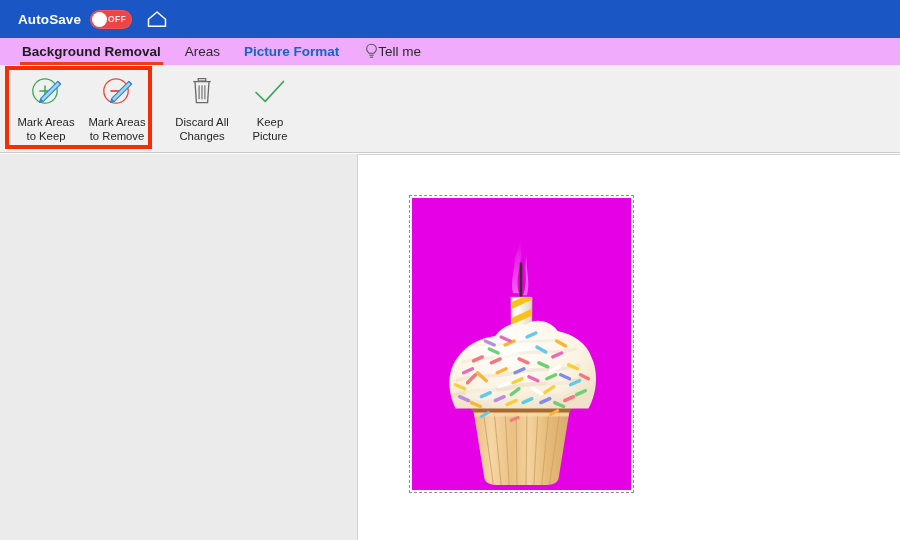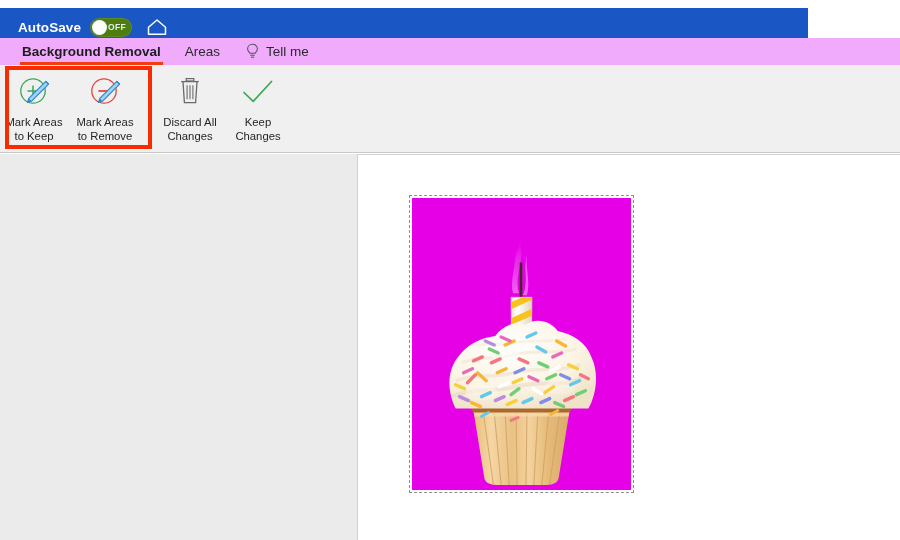--- a/index.html
+++ b/index.html
@@ -6,34 +6,33 @@
   html, body {
     width: 900px; height: 540px;
     overflow: hidden;
     font-family: "Liberation Sans", sans-serif;
     background: #ffffff;
   }
   #app { position: relative; width: 900px; height: 540px; }
 
   
   .titlebar {
-    position: absolute; left: 0; top: 0; width: 808px; height: 38px;
+    position: absolute; left: 0; top: 0; width: 900px; height: 38px;
     background: #1a56c4;
     display: flex; align-items: center;
     padding-left: 18px;
-    margin-top: 8px;
   }
   .autosave-label {
     color: #ffffff; font-size: 13.5px; font-weight: 700;
     letter-spacing: .1px;
   }
   .toggle {
     margin-left: 9px;
     width: 42px; height: 19px; border-radius: 10px;
-    background: #4d7c0f;
+    background: #ef4444;
     display: flex; align-items: center;
     position: relative;
     box-shadow: inset 0 0 0 1px rgba(255,255,255,.10);
   }
   .toggle-knob {
     position: absolute; left: 2px; top: 2px;
     width: 15px; height: 15px; border-radius: 50%;
     background: #fdfdfd;
   }
   .toggle-text {
@@ -53,29 +52,29 @@
     position: relative;
     font-size: 13.5px; color: #2b2b2b;
     padding: 0 12px; height: 27px; line-height: 27px; white-space: nowrap;
   }
   .tab.active { font-weight: 700; color: #1d1d1d; }
   .tab.active::after {
     content: ""; position: absolute; left: 10px; right: 10px; bottom: 0;
     height: 3px; background: #f23c12;
   }
   .tab.accent { color: #1166cc; font-weight: 600; }
-  .tab.withicon { display: flex; align-items: center; gap: 7px; padding-left: 14px; }
+  .tab.withicon { display: flex; align-items: center; padding-left: 14px; }
 
   
   .ribbon {
     position: absolute; left: 0; top: 65px; width: 900px; height: 88px;
     background: #f0f0f0;
     border-bottom: 1px solid #c8c8c8;
   }
-  .ribbon-inner { display: flex; align-items: flex-start; height: 100%; }
+  .ribbon-inner { display: flex; align-items: flex-start; height: 100%; padding-left: 12px; }
   .rbtn {
     width: 68px; padding-top: 9px;
     display: flex; flex-direction: column; align-items: center;
     cursor: default;
   }
   .rbtn .glyph { height: 40px; display: flex; align-items: center; justify-content: center; }
   .rbtn .cap {
     margin-top: 2px;
     font-size: 11.3px; line-height: 13.5px; color: #252525;
     text-align: center; white-space: pre-line;
@@ -140,20 +139,23 @@
       </svg>
     </span>
   </div>
 
   <div class="tabstrip">
     <div class="tab active">
       <span>Background Removal</span>
     </div>
     <div class="tab">
       <span>Areas</span>
+    </div>
+    <div class="tab accent">
+      <span>Picture Format</span>
     </div>
     <div class="tab withicon">
       <span style="display:flex;align-items:center;">
         <svg width="13" height="17" viewBox="0 0 13 17" aria-hidden="true">
           <path d="M6.5 1.2 C3.6 1.2 1.6 3.3 1.6 5.9 C1.6 7.8 2.9 9.0 3.9 10.2 L9.1 10.2 C10.1 9.0 11.4 7.8 11.4 5.9 C11.4 3.3 9.4 1.2 6.5 1.2 Z" fill="none" stroke="#555555" stroke-width="1.05"></path>
           <line x1="4.3" y1="12.2" x2="8.7" y2="12.2" stroke="#555555" stroke-width="1.05"></line>
           <line x1="4.9" y1="14.2" x2="8.1" y2="14.2" stroke="#555555" stroke-width="1.05"></line>
         </svg>
       </span>
       <span>Tell me</span>
@@ -208,21 +210,21 @@
 Changes</span>
       </div>
 
       <div class="rbtn">
         <span class="glyph">
           <svg width="40" height="38" viewBox="0 0 40 38" aria-hidden="true">
             <path d="M6 17.5 L15.2 26.4 L33.5 6.5" fill="none" stroke="#3aa856" stroke-width="1.7" stroke-linecap="round" stroke-linejoin="round"></path>
           </svg>
         </span>
         <span class="cap">Keep
-Changes</span>
+Picture</span>
       </div>
 
     </div>
   </div>
 
   <div class="hl-box"></div>
 
   <div class="workspace">
     <div class="document">
 

